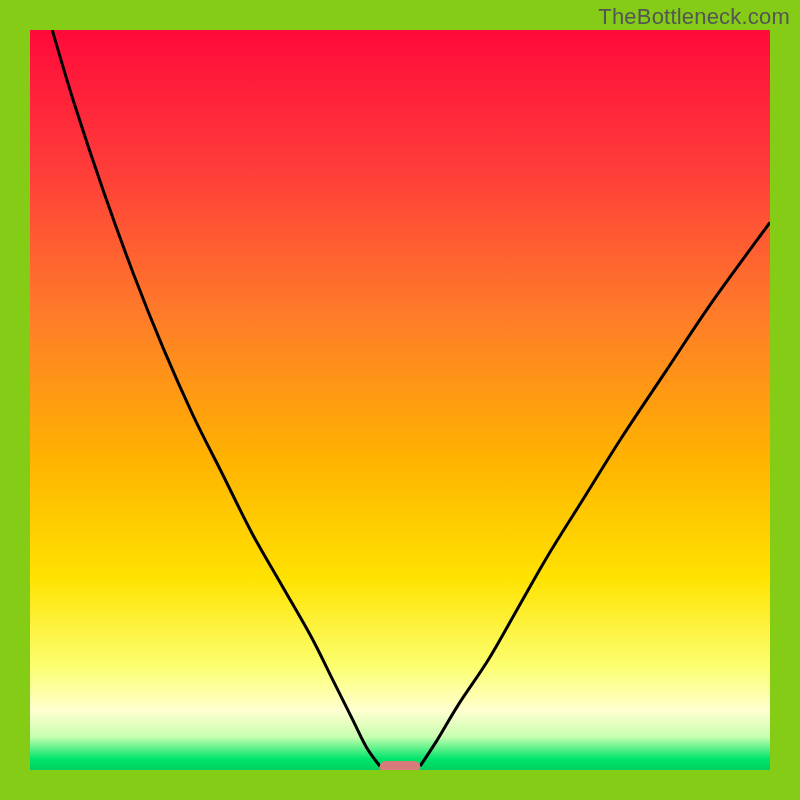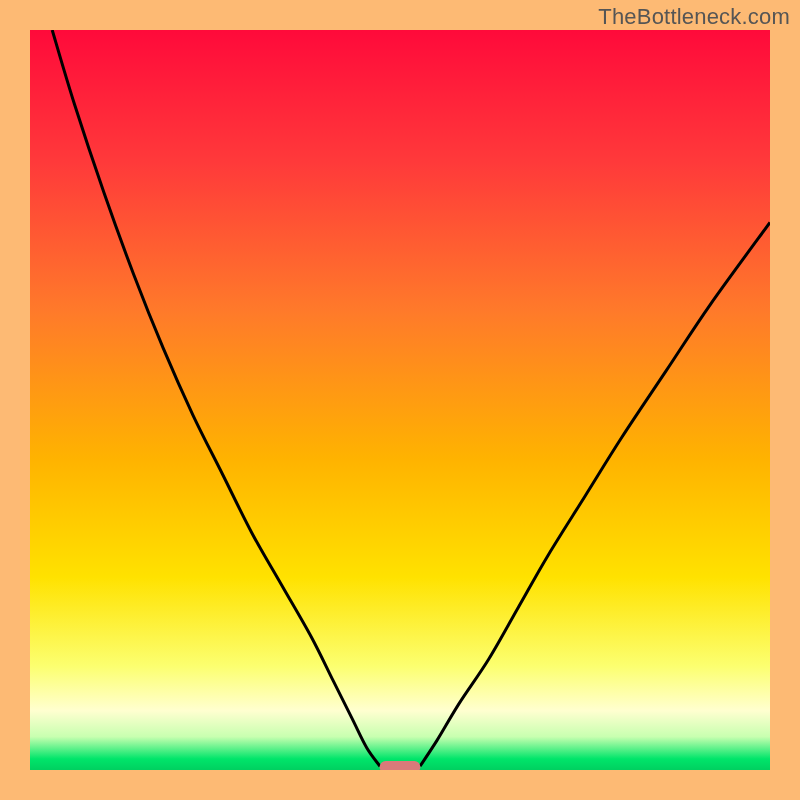--- a/index.html
+++ b/index.html
@@ -8,21 +8,21 @@
     width: 800px;
     height: 800px;
     overflow: hidden;
     background: #000;
     font-family: Arial, Helvetica, sans-serif;
   }
   .frame {
     position: absolute;
     left: 0; top: 0;
     width: 800px; height: 800px;
-    background: #fdba74;
+    background: #84cc16;
   }
   .plot-area {
     position: absolute;
     left: 30px;
     top: 30px;
     width: 740px;
     height: 740px;
     overflow: hidden;
   }
   .watermark {

